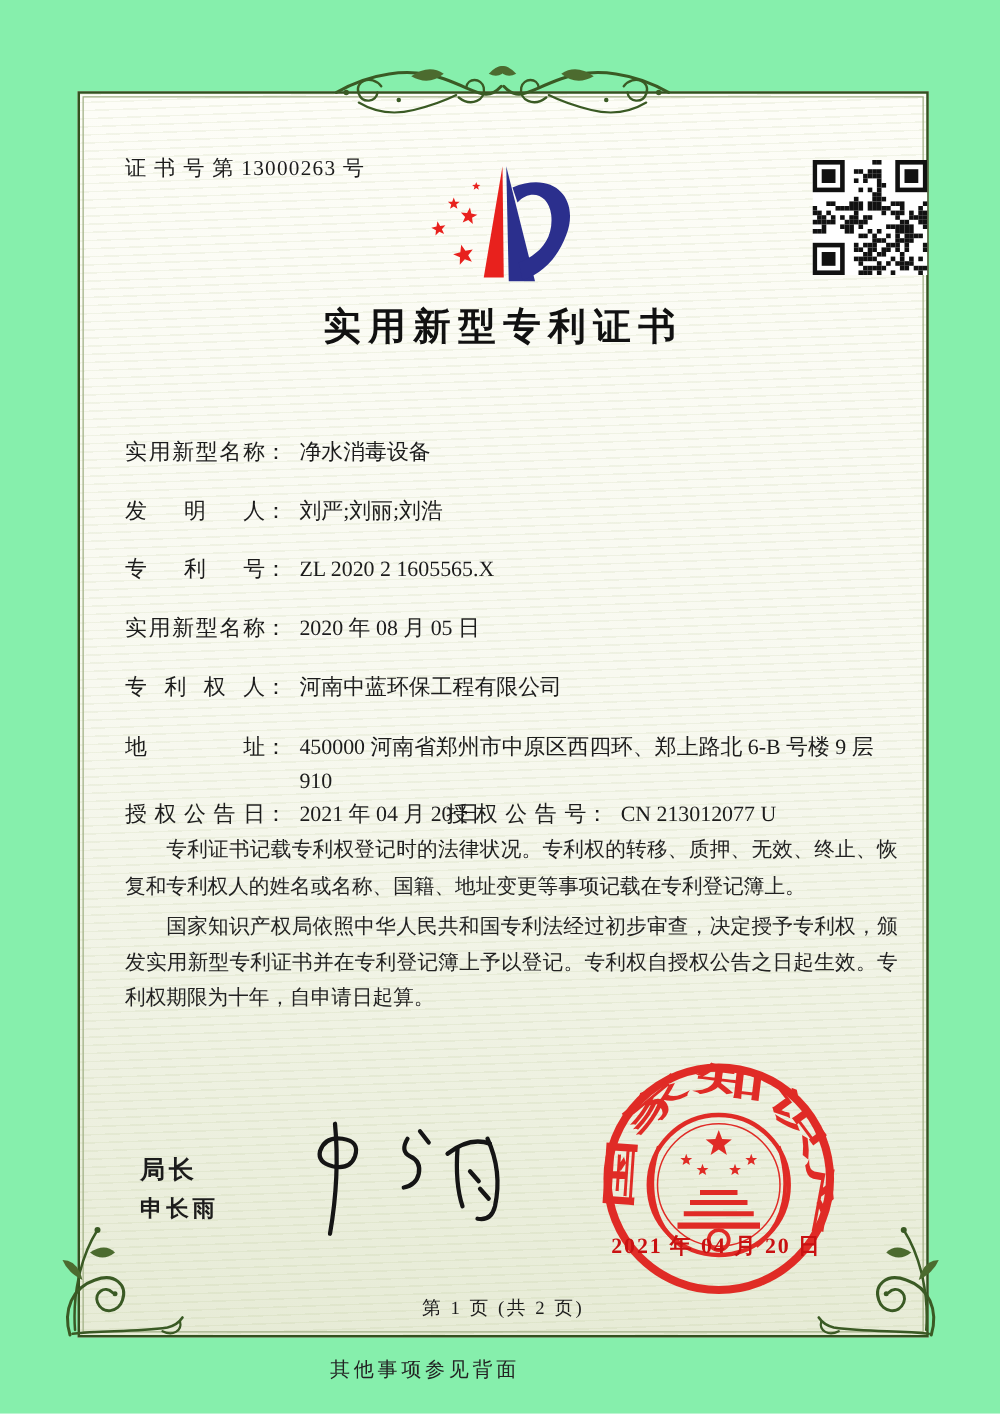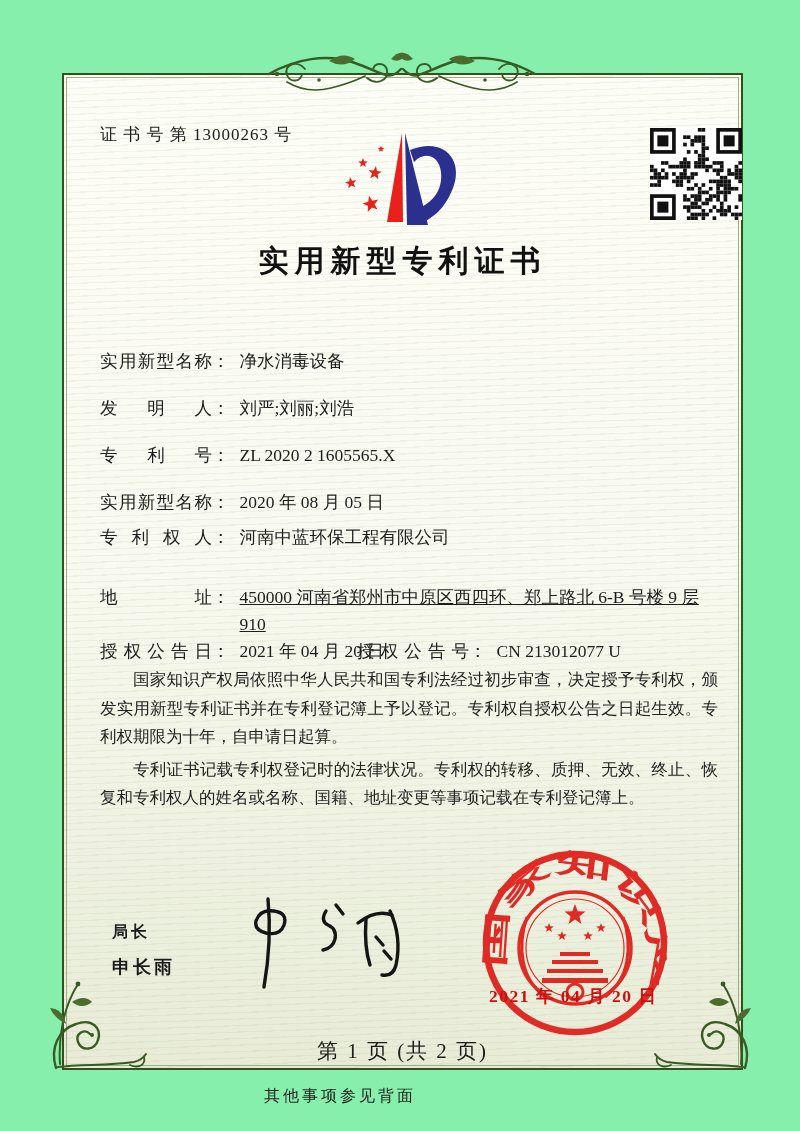--- a/index.html
+++ b/index.html
@@ -20,30 +20,30 @@
   .abs{position:absolute;}
   .cert-no{left:100px;top:123px;font-size:17px;letter-spacing:1px;}
   .title{
     left:62px;top:241px;width:681px;margin:0;text-align:center;
     font-size:30px;font-weight:bold;letter-spacing:6px;color:#111;
   }
   .field-row{position:absolute;left:100px;width:620px;font-size:17.5px;line-height:27px;}
   .lbl{display:inline-block;width:112px;text-align:justify;text-align-last:justify;vertical-align:top;}
   .colon{vertical-align:top;}
   .val{margin-left:10px;vertical-align:top;display:inline-block;}
-  .val-wrap{max-width:472px;text-decoration:underline;}
+  .val-wrap{max-width:472px;}
   .grant2{position:absolute;left:257px;top:0;}
   .body-text{position:absolute;left:100px;top:666px;width:618px;font-size:16.5px;line-height:28.5px;text-align:justify;color:#222;}
   .body-text p{margin:0 0 4px 0;text-indent:2em;}
-  .director-title{left:112px;top:922px;font-size:16px;font-weight:600;letter-spacing:3px;}
+  .director-title{left:112px;top:922px;font-size:20px;font-weight:600;letter-spacing:3px;}
   .director-name{left:112px;top:955px;font-size:18px;font-weight:600;letter-spacing:3px;}
   .sig{left:238px;top:893px;}
   .seal{left:479px;top:847px;}
   .seal-date{left:489px;top:984px;font-size:17.5px;font-weight:bold;color:#c91111;letter-spacing:1.5px;white-space:nowrap;}
-  .page-info{left:62px;top:1037px;width:681px;text-align:center;font-size:21px;letter-spacing:2px;}
+  .page-info{left:62px;top:1037px;width:681px;text-align:center;font-size:15px;letter-spacing:2px;}
   .back-note{left:0;top:1086px;width:680px;text-align:center;font-size:16px;letter-spacing:3px;color:#222;}
   .logo{left:330px;top:120px;}
   .qr{left:650px;top:128px;}
   .top-orn{left:267px;top:46px;}
   .corner-bl{left:48px;top:972px;}
   .corner-br{left:653px;top:972px;}
   svg{display:block;}
 </style>
 </head>
 <body>
@@ -302,36 +302,36 @@
   </div>
   <div class="field-row" style="top:395px">
     <span class="lbl">发明人</span><span class="colon">：</span><span class="val">刘严;刘丽;刘浩</span>
   </div>
   <div class="field-row" style="top:442px">
     <span class="lbl">专利号</span><span class="colon">：</span><span class="val">ZL 2020 2 1605565.X</span>
   </div>
   <div class="field-row" style="top:489px">
     <span class="lbl">实用新型名称</span><span class="colon">：</span><span class="val">2020 年 08 月 05 日</span>
   </div>
-  <div class="field-row" style="top:524px">
+  <div class="field-row" style="top:536px">
     <span class="lbl">专利权人</span><span class="colon">：</span><span class="val">河南中蓝环保工程有限公司</span>
   </div>
   <div class="field-row" style="top:584px">
     <span class="lbl">地址</span><span class="colon">：</span><span class="val val-wrap">450000 河南省郑州市中原区西四环、郑上路北 6-B 号楼 9 层 910</span>
   </div>
   <div class="field-row" style="top:638px">
     <span class="lbl">授权公告日</span><span class="colon">：</span><span class="val">2021 年 04 月 20 日</span>
     <span class="grant2">
       <span class="lbl">授权公告号</span><span class="colon">：</span><span class="val">CN 213012077 U</span>
     </span>
   </div>
 
   <div class="body-text">
+    <p>专利证书记载专利权登记时的法律状况。专利权的转移、质押、无效、终止、恢复和专利权人的姓名或名称、国籍、地址变更等事项记载在专利登记簿上。</p>
     <p>国家知识产权局依照中华人民共和国专利法经过初步审查，决定授予专利权，颁发实用新型专利证书并在专利登记簿上予以登记。专利权自授权公告之日起生效。专利权期限为十年，自申请日起算。</p>
-    <p>专利证书记载专利权登记时的法律状况。专利权的转移、质押、无效、终止、恢复和专利权人的姓名或名称、国籍、地址变更等事项记载在专利登记簿上。</p>
   </div>
 
   <div class="abs director-title">局长</div>
   <div class="abs director-name">申长雨</div>
 
   <svg class="abs sig" width="200" height="105" viewBox="0 0 200 105">
     <g fill="none" stroke="#151515" stroke-width="3.4" stroke-linecap="round">
       <path d="M18,28 q4,-12 18,-10 q14,2 10,14 q-4,11 -18,8 q-12,-3 -10,-12"></path>
       <path d="M30,6 q4,42 -4,88"></path>
       <path d="M88,18 q-6,10 2,14 q9,4 7,14 q-2,9 -12,11"></path>

